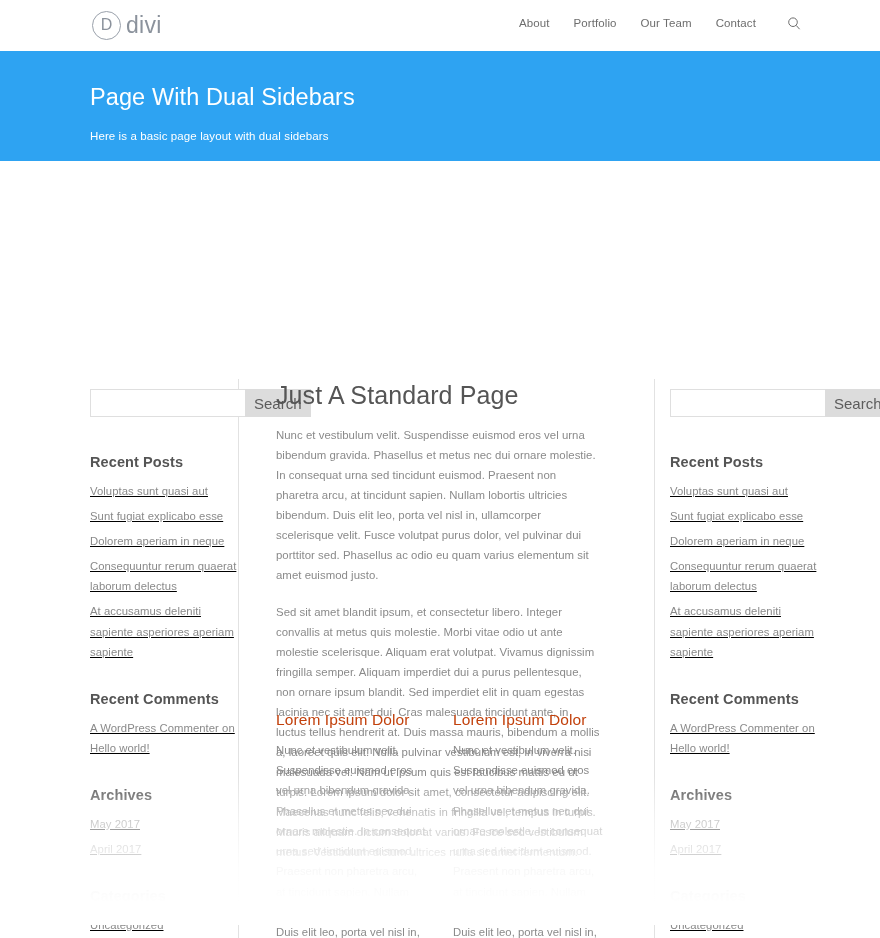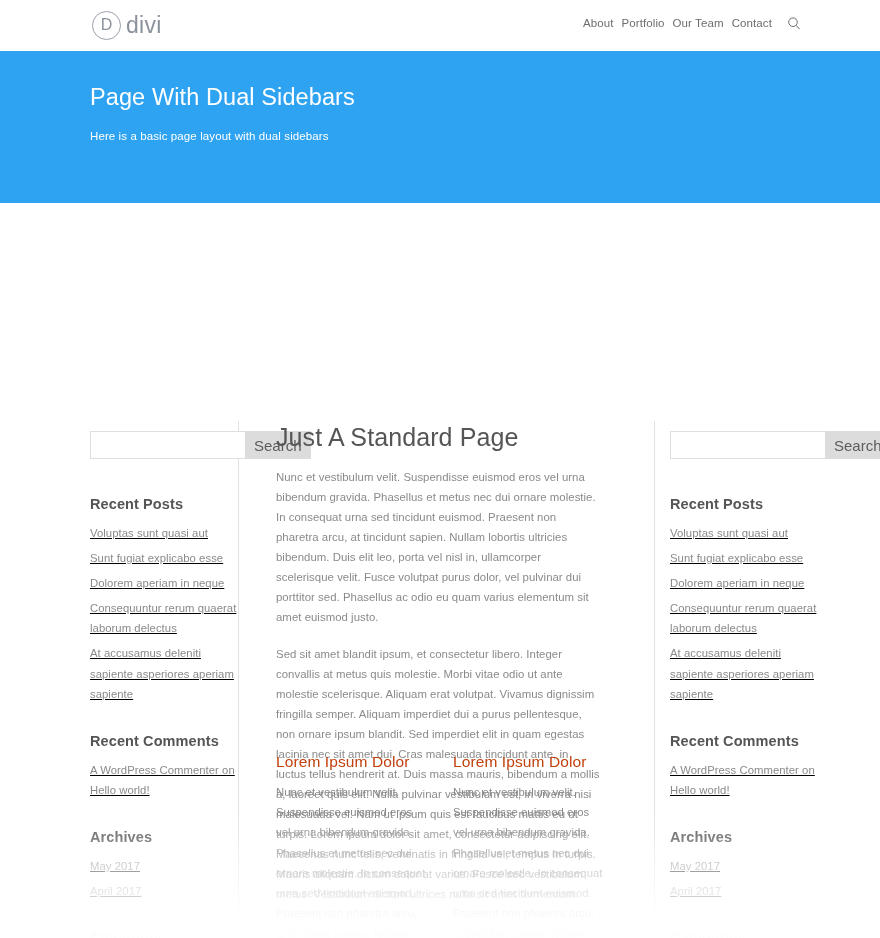--- a/index.html
+++ b/index.html
@@ -59,21 +59,21 @@
     line-height: 1;
   }
 
   #main-nav {
     position: absolute;
     right: 78px;
     top: 0;
     height: 46px;
     display: flex;
     align-items: center;
-    gap: 8px;
+    gap: 24px;
   }
   #main-nav .nav-item {
     font-size: 11.5px;
     color: #6d6d6d;
     text-decoration: none;
     letter-spacing: 0.1px;
     white-space: nowrap;
     cursor: pointer;
   }
   #main-nav .nav-search {
@@ -81,21 +81,21 @@
     width: 16px;
     height: 16px;
     display: flex;
     align-items: center;
     justify-content: center;
     cursor: pointer;
   }
 
   
   #hero {
-    height: 152px;
+    height: 110px;
     background: #2ea3f2;
     position: relative;
   }
   #hero .hero-inner {
     position: absolute;
     left: 90px;
     top: 32px;
   }
   #hero-title {
     font-size: 23.5px;

